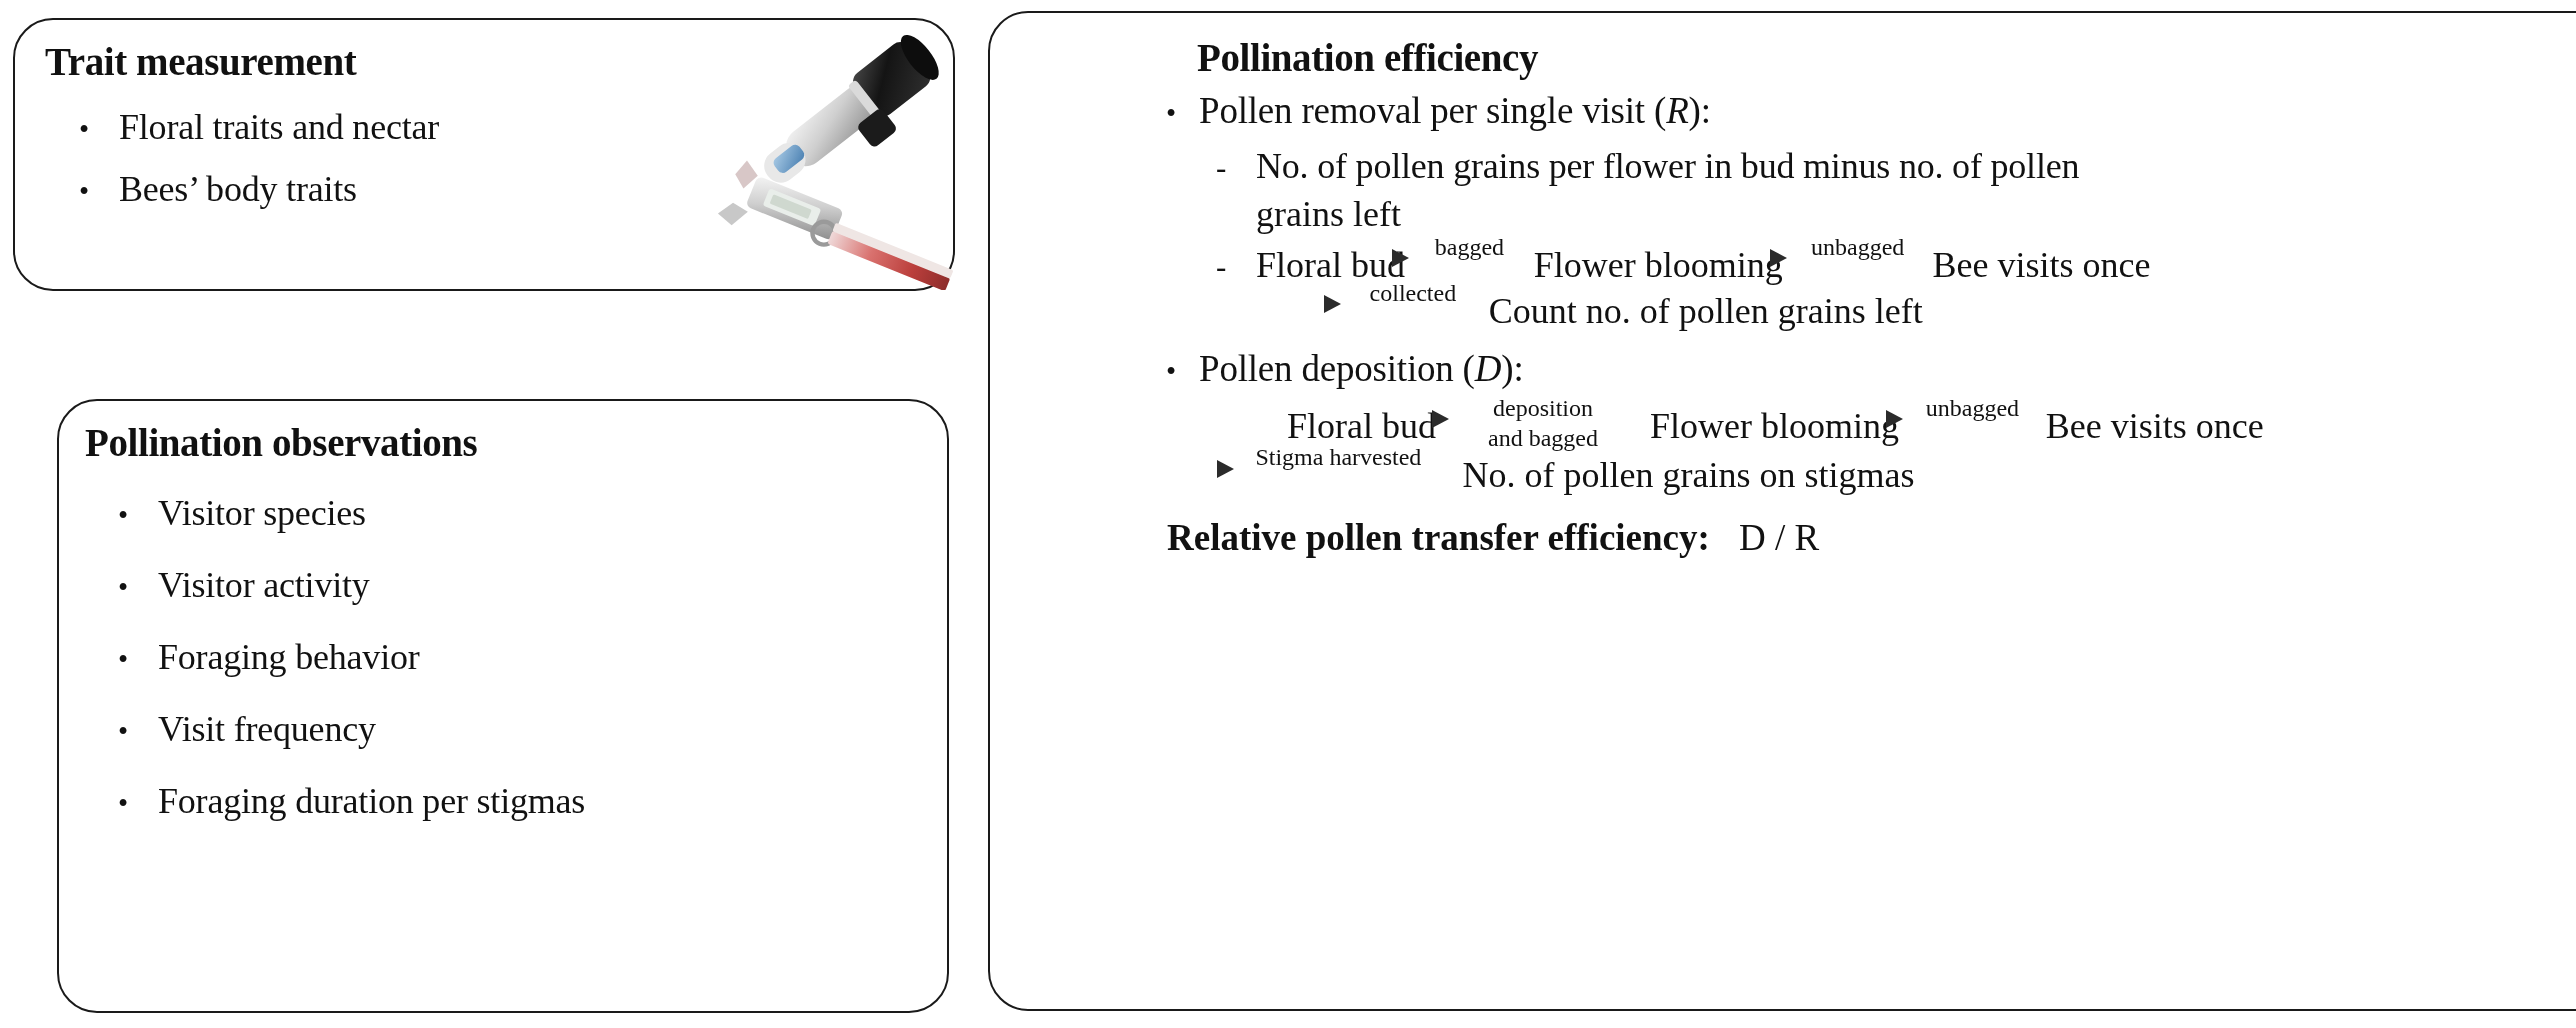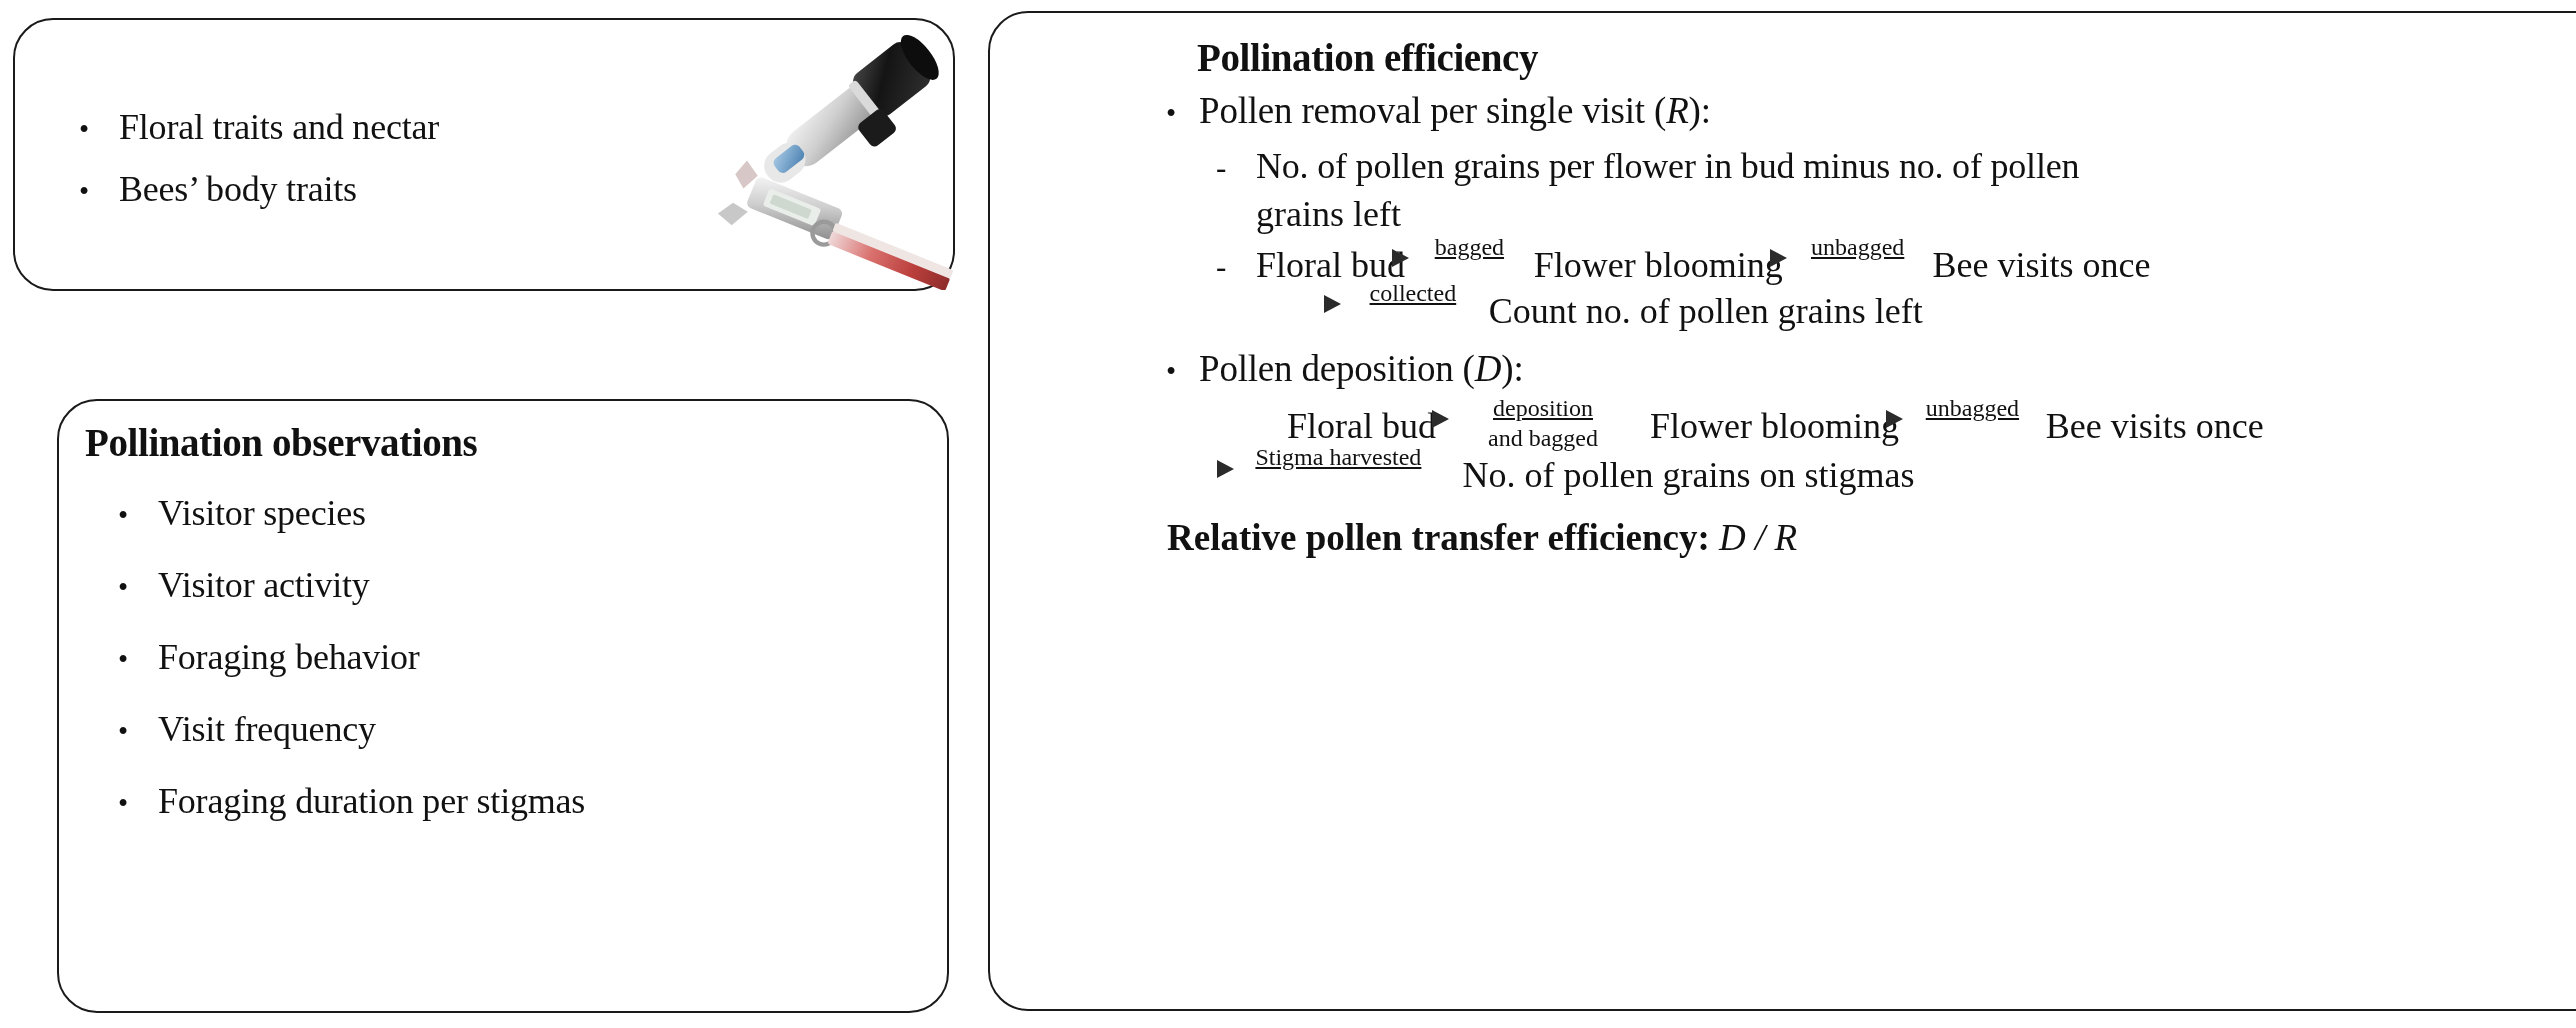--- a/index.html
+++ b/index.html
@@ -180,21 +180,20 @@
     border-bottom: 9.3px solid transparent;
     border-left: 17px solid #2b2b2b;
   }
   .arrow-label-top {
     position: absolute;
     left: 50%;
     transform: translateX(-50%);
     bottom: 4.3px;
     font-size: 24px;
     white-space: nowrap;
-    text-decoration: underline;
   }
   .arrow-label-bottom {
     position: absolute;
     left: 50%;
     transform: translateX(-50%);
     top: -1.4px;
     font-size: 24px;
     white-space: nowrap;
   }
   .flowline2 {
@@ -211,28 +210,29 @@
   }
 
   .final-line {
     margin-left: 177px;
     font-size: 37px;
     font-weight: bold;
     white-space: nowrap;
   }
   .final-line .ratio {
     font-weight: normal;
-    font-style: italic;
+    margin-left: 20px;
   }
 </style>
 </head>
 <body>
 
 <div class="panel" id="trait-box">
 
+  <div class="box-title">Trait measurement</div>
 
   <div class="list">
 
     <div class="bullet-row">
       <span class="bullet-dot">•</span>
       <span class="bullet-text">Floral traits and nectar</span>
     </div>
 
     <div class="bullet-row">
       <span class="bullet-dot">•</span>

